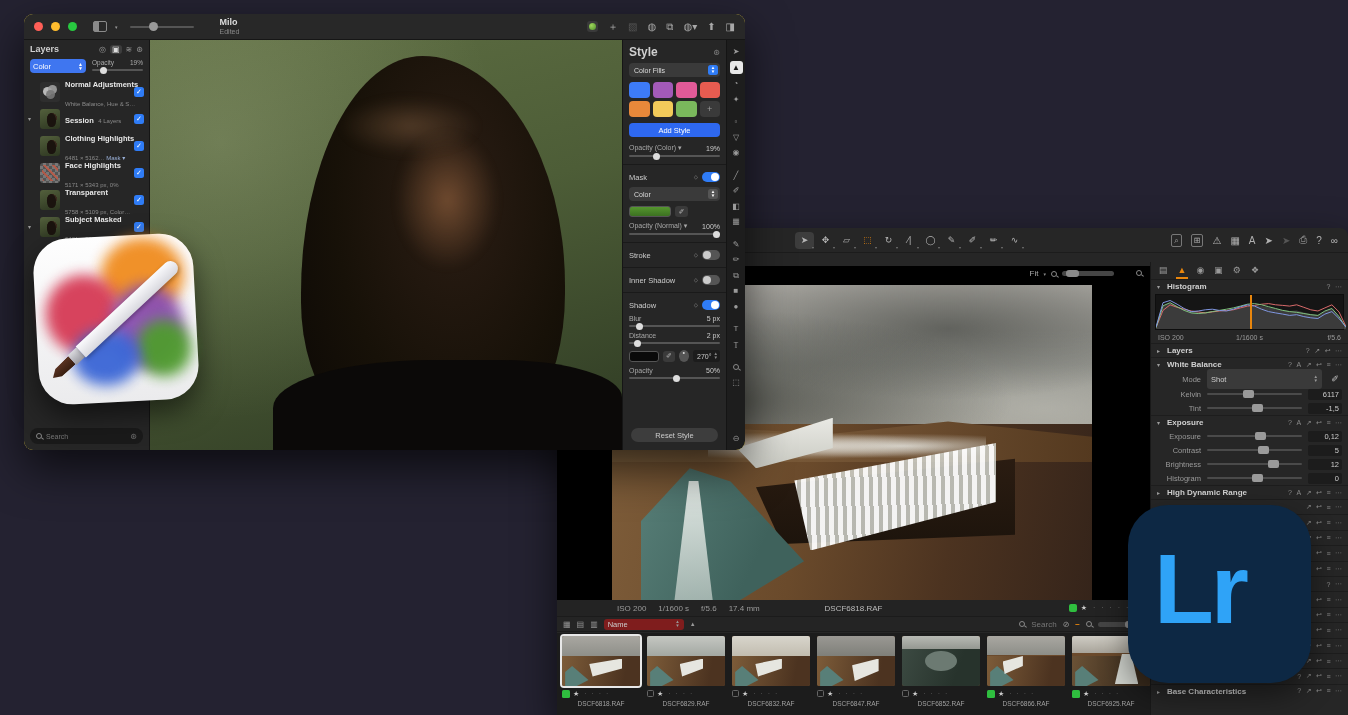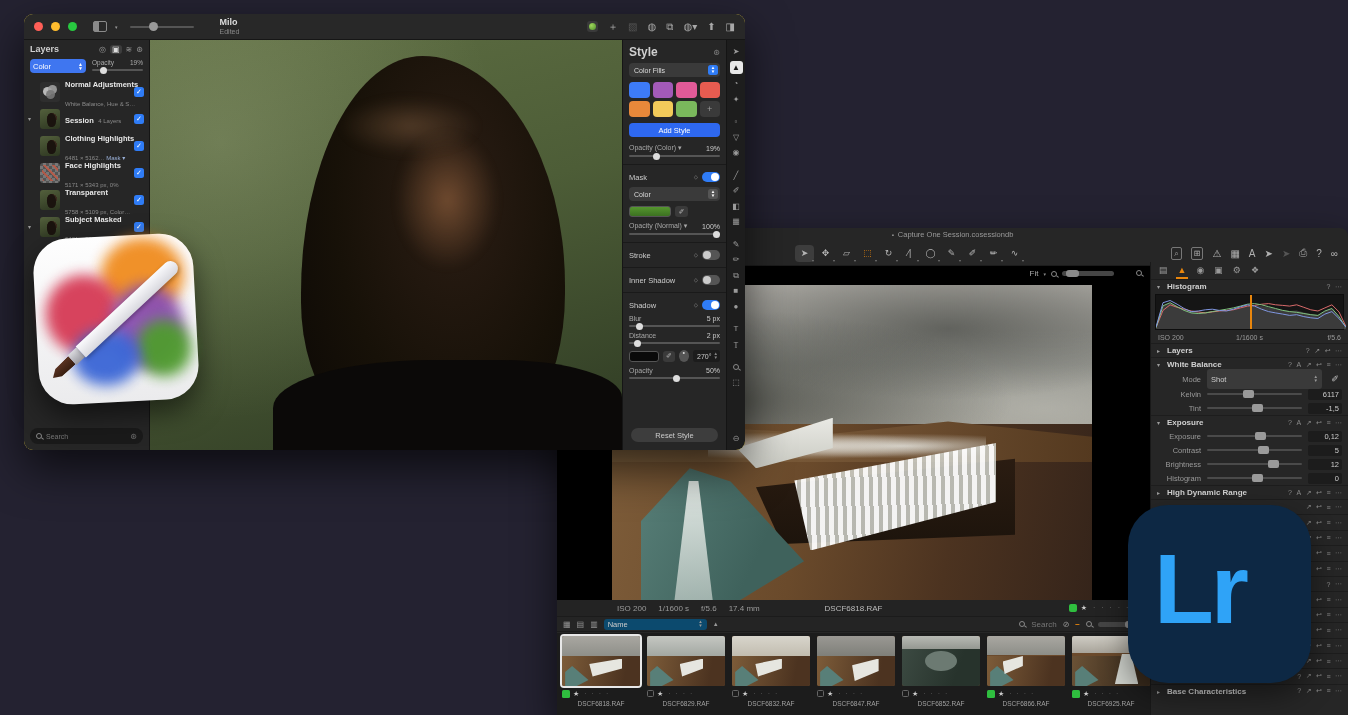--- a/index.html
+++ b/index.html
@@ -216,21 +216,21 @@
   .c1-infobar .fname { position:absolute; left:0; right:0; text-align:center; color:#bbb; }
   .c1-infobar .right { margin-left:auto; display:flex; align-items:center; gap:4px; z-index:1;}
   .badge-g { width:8px; height:8px; border-radius:2px; background:#2fbe3f; }
   .stars { color:#ccc; font-size:7px; letter-spacing:2px; }
   .stars .d { color:#666; }
   .gridic { color:#777; font-size:8px; }
 
   .c1-browserbar { position:absolute; left:0; top:388px; width:593px; height:16px; background:#242424;
     border-top:1px solid #1b1b1b; border-bottom:1px solid #1b1b1b; display:flex; align-items:center;
     padding:0 6px; gap:6px; font-size:8px; color:#999; }
-  .c1-namepill { width:103px; height:11px; background:#0c4a6e; border-radius:3px; display:flex;
+  .c1-namepill { width:80px; height:11px; background:#7f1d1d; border-radius:3px; display:flex;
     align-items:center; padding:0 4px; color:#ccc; font-size:7.5px; }
   .c1-namepill .st2 { margin-left:auto; font-size:4.5px; color:#999; line-height:1; }
   .c1-count { position:absolute; left:0; right:0; text-align:center; color:#e8860d; font-weight:700; }
   .c1-bright { margin-left:auto; display:flex; align-items:center; gap:6px; z-index:1; }
   .c1-bright .minus { color:#e8860d; font-weight:700; }
   .c1-bright .pill { width:46px; height:5px; background:#454545; border-radius:3px; position:relative;}
   .c1-bright .pill i { position:absolute; right:6px; top:-1px; width:13px; height:7px; background:#8a8a8a; border-radius:3px;}
 
   .c1-filmstrip { position:absolute; left:0; top:405px; width:593px; bottom:0; background:#1c1c1c;
     display:flex; padding:3px 2px 0; gap:1px; }
@@ -572,24 +572,20 @@
     <span class="sp"></span>
     <span class="ti">
         <span class="mag"></span>
       </span>
     <span class="ti">⬚</span>
     <span class="ti end">⊖</span>
   </div>
 </div>
 
 <div id="c1-win">
-  <div class="c1-titlebar">
-    <span style="font-size:6px">▪</span>
-    <span>Capture One Session.cosessiondb</span>
-  </div>
   <div class="c1-toolbar">
     <div class="c1-tools">
       <span class="c1-tool hl">➤<span class="dn">▾</span></span>
       <span class="c1-tool">✥<span class="dn">▾</span></span>
       <span class="c1-tool">▱<span class="dn">▾</span></span>
       <span class="c1-tool orange">⬚<span class="dn">▾</span></span>
       <span class="c1-tool">↻<span class="dn">▾</span></span>
       <span class="c1-tool">∕|<span class="dn">▾</span></span>
       <span class="c1-tool">◯<span class="dn">▾</span></span>
       <span class="c1-tool">✎<span class="dn">▾</span></span>

